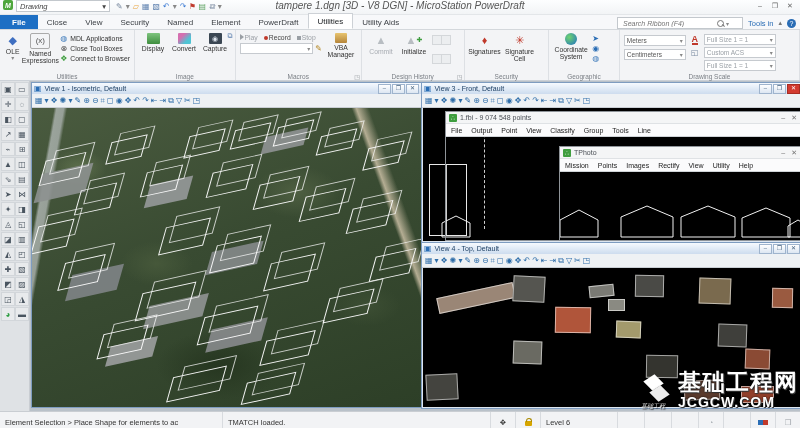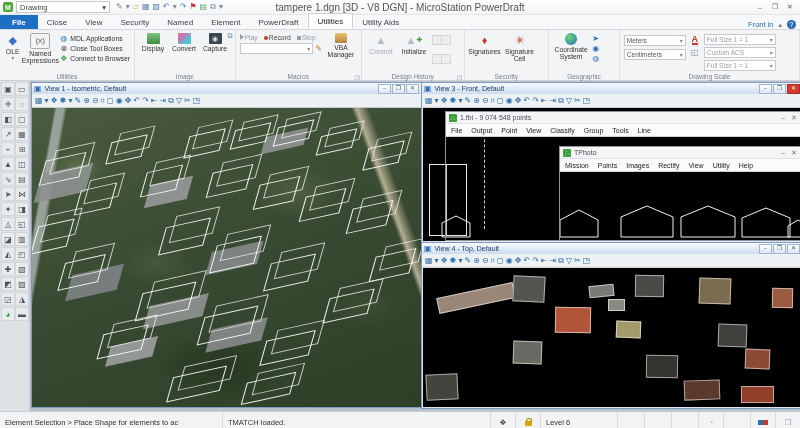--- a/index.html
+++ b/index.html
@@ -1,19 +1,19 @@
 <!DOCTYPE html>
 <html><head>
 <meta charset="utf-8">
 <style>
   html,body{margin:0;padding:0;background:#9aa3ad;font-family:"Liberation Sans","DejaVu Sans",sans-serif;-webkit-font-smoothing:antialiased;}
   #app{position:relative;width:800px;height:428px;background:#c7ccd1;overflow:hidden;font-size:8px;color:#333;}
 
   
-  .titlebar{position:relative;height:14px;background:linear-gradient(#fdfeff,#f2f4f6);display:flex;align-items:center;padding:0 3px;border-bottom:1px solid #e3e6e9;}
+  .titlebar{position:relative;height:14px;background:linear-gradient(#fdfeff,#f2f4f6);display:flex;padding:0 3px;border-bottom:1px solid #e3e6e9;font-style:italic;}
   .applogo{width:10px;height:10px;background:#4ea63c;border-radius:2px;color:#fff;font-size:7px;font-weight:bold;display:flex;align-items:center;justify-content:center;margin-right:3px;}
   .workflow{display:flex;align-items:center;justify-content:space-between;width:86px;height:10px;border:1px solid #c3c8cd;background:#fff;padding:0 3px;font-size:7.5px;color:#444;}
   .qat{display:flex;align-items:center;gap:3px;margin-left:6px;}
   .qicon{font-size:8px;line-height:10px;cursor:default;}
   .wintitle{position:absolute;left:0;right:0;text-align:center;font-size:10px;color:#555;pointer-events:none;}
   .winbtns{margin-left:auto;display:flex;gap:1px;z-index:2;}
   .winbtn{width:14px;height:11px;display:flex;align-items:center;justify-content:center;font-size:7px;color:#666;}
 
   
   .tabrow{position:relative;height:14px;background:#f7f8fa;display:flex;align-items:flex-end;border-bottom:1px solid #d4d8dc;}
@@ -168,21 +168,26 @@
         <div class="tab">Close</div>
         <div class="tab">View</div>
         <div class="tab">Security</div>
         <div class="tab">Named</div>
         <div class="tab">Element</div>
         <div class="tab">PowerDraft</div>
         <div class="tab active">Utilities</div>
         <div class="tab">Utility Aids</div>
       </div>
     <div class="tabright">
-      <span class="signin">Front in</span>
+      <div class="searchbox">
+        <input placeholder="Search Ribbon (F4)" style="">
+        <span class="mglass"></span>
+        <span style="color:#888;font-size:6px;margin-left:2px;">▾</span>
+      </div>
+      <span class="signin">Tools in</span>
       <span style="color:#777;font-size:7px;">▴</span>
       <span class="helpdot">?</span>
     </div>
   </div>
 
   <div class="ribbon">
 
     <div class="rgroup" style="width:126px;">
       <div class="bigbtn" style="width:22px;">
         <span class="ic" style="color:#3f6fc1;">◆</span>
@@ -586,20 +591,31 @@
             <div class="patch" style="left: 78%; top: 40%; width: 7%; height: 15%; transform: rotate(2deg); background: rgb(63, 63, 59);"></div>
             <div class="patch" style="left: 59%; top: 62%; width: 8%; height: 15%; transform: rotate(1deg); background: rgb(52, 52, 47);"></div>
             <div class="patch" style="left: 85%; top: 58%; width: 6%; height: 13%; transform: rotate(2deg); background: rgb(138, 74, 52);"></div>
             <div class="patch" style="left: 92%; top: 14%; width: 5%; height: 13%; transform: rotate(1deg); background: rgb(154, 90, 64);"></div>
             <div class="patch" style="left: 69%; top: 80%; width: 9%; height: 13%; transform: rotate(-2deg); background: rgb(90, 58, 44);"></div>
             <div class="patch" style="left: 1%; top: 76%; width: 8%; height: 17%; transform: rotate(-3deg); background: rgb(68, 68, 63);"></div>
             <div class="patch" style="left: 84%; top: 84%; width: 8%; height: 11%; transform: rotate(0deg); background: rgb(145, 63, 42);"></div>
           </div>
       </div>
 
+      <div class="watermark">
+        <div class="wmlogo">
+          <span class="d1"></span>
+            <span class="d2"></span>
+          <span class="wmtag">基础工程</span>
+        </div>
+        <div class="wmtext">
+          <span class="wmname">基础工程网</span>
+          <span class="wmurl">JCGCW.COM</span>
+        </div>
+      </div>
     </div>
   </div>
 
   <div class="statusbar">
     <div class="scell prompt">Element Selection &gt; Place Shape for elements to ac</div>
     <div class="scell msg">TMATCH loaded.</div>
     <div class="scell icon">✥</div>
     <div class="scell icon">
         <span class="locki"></span>
       </div>

